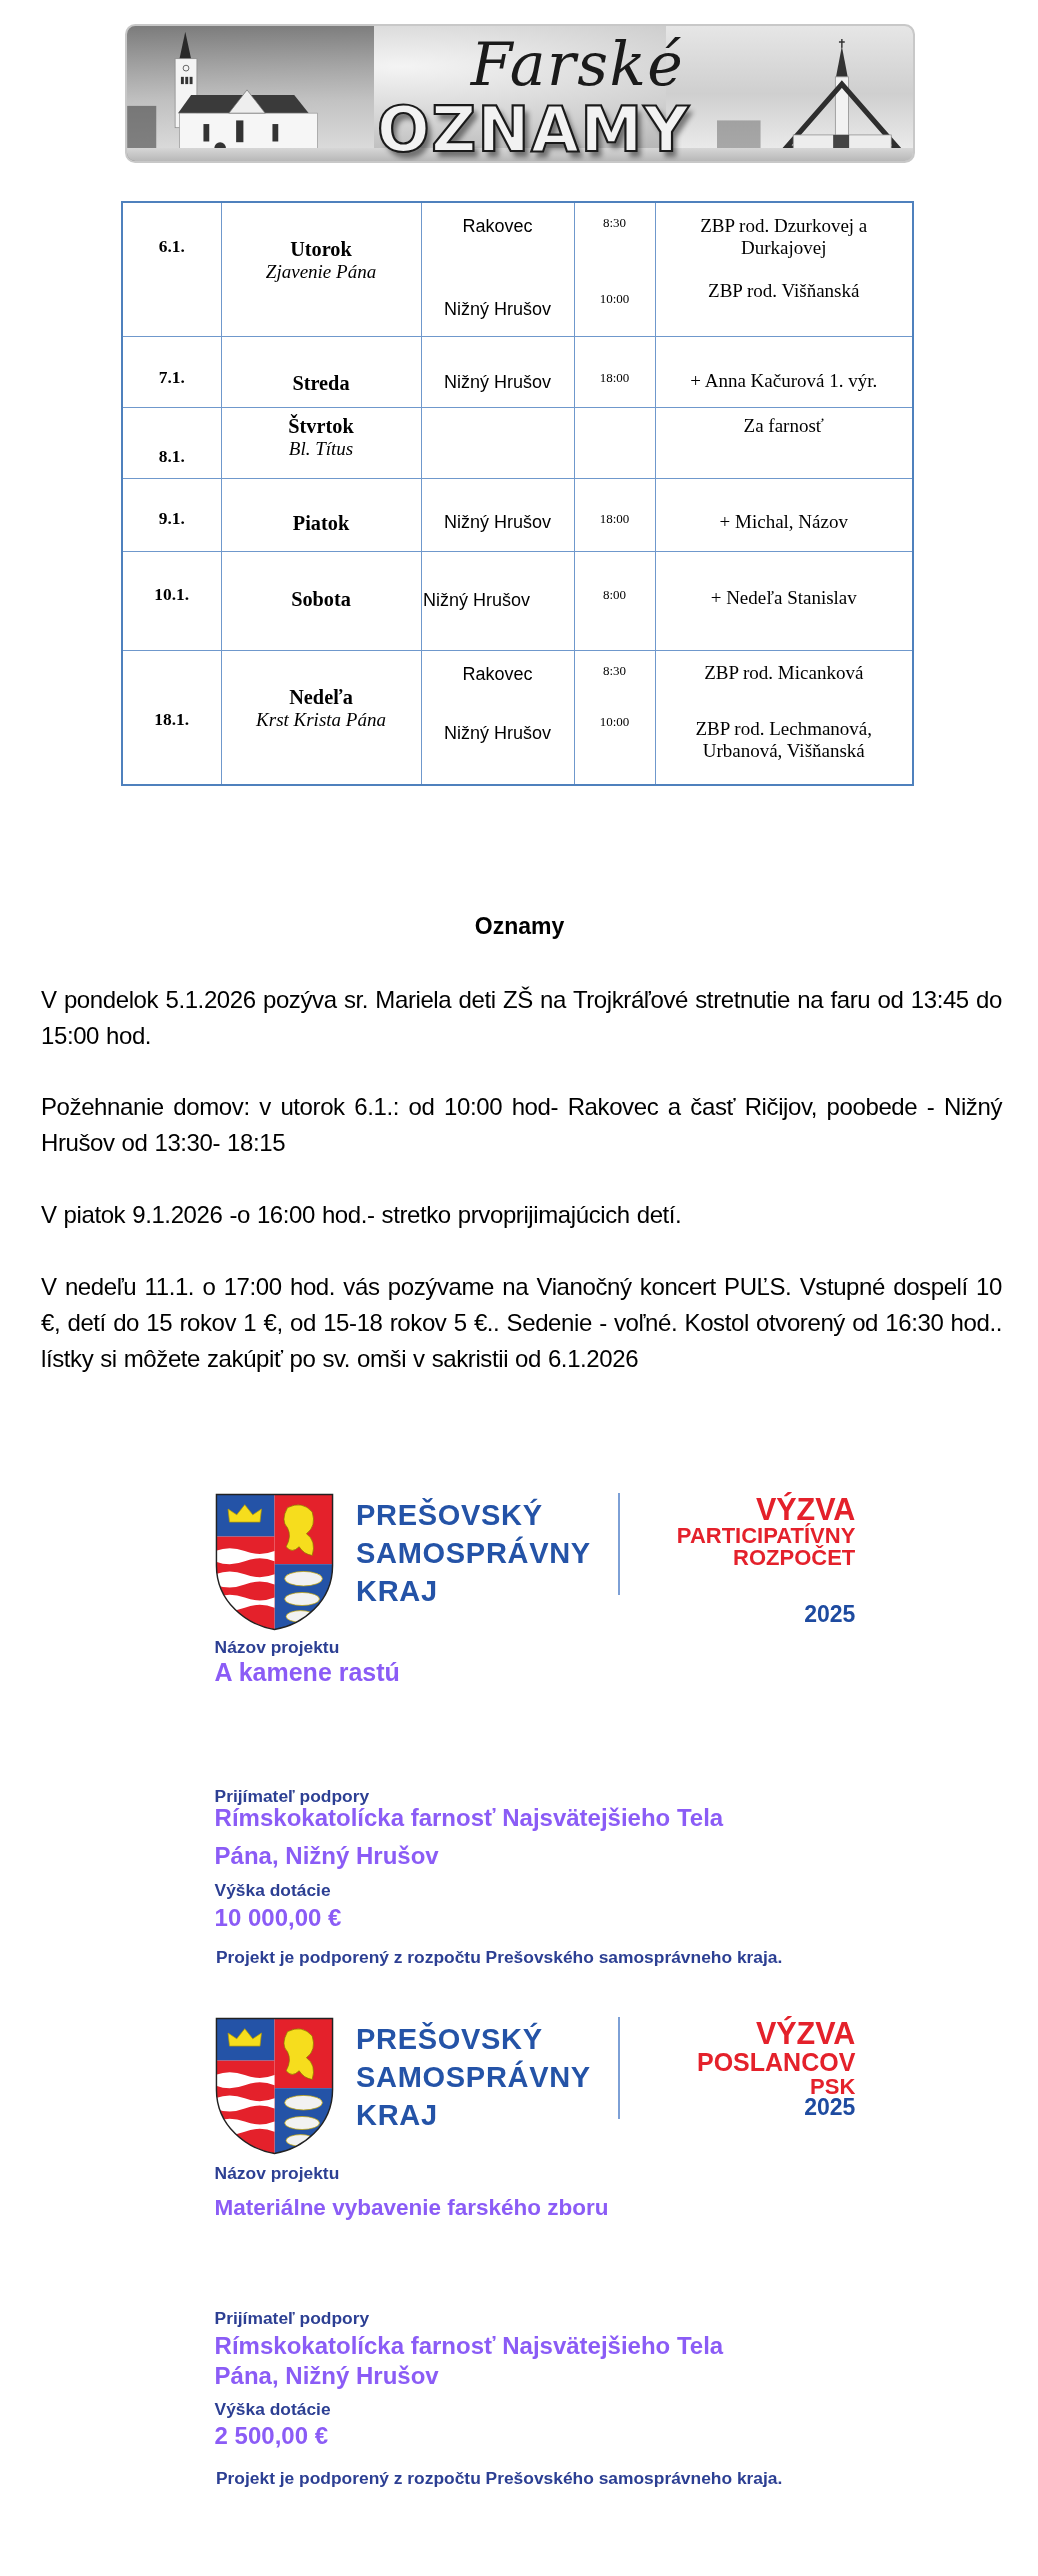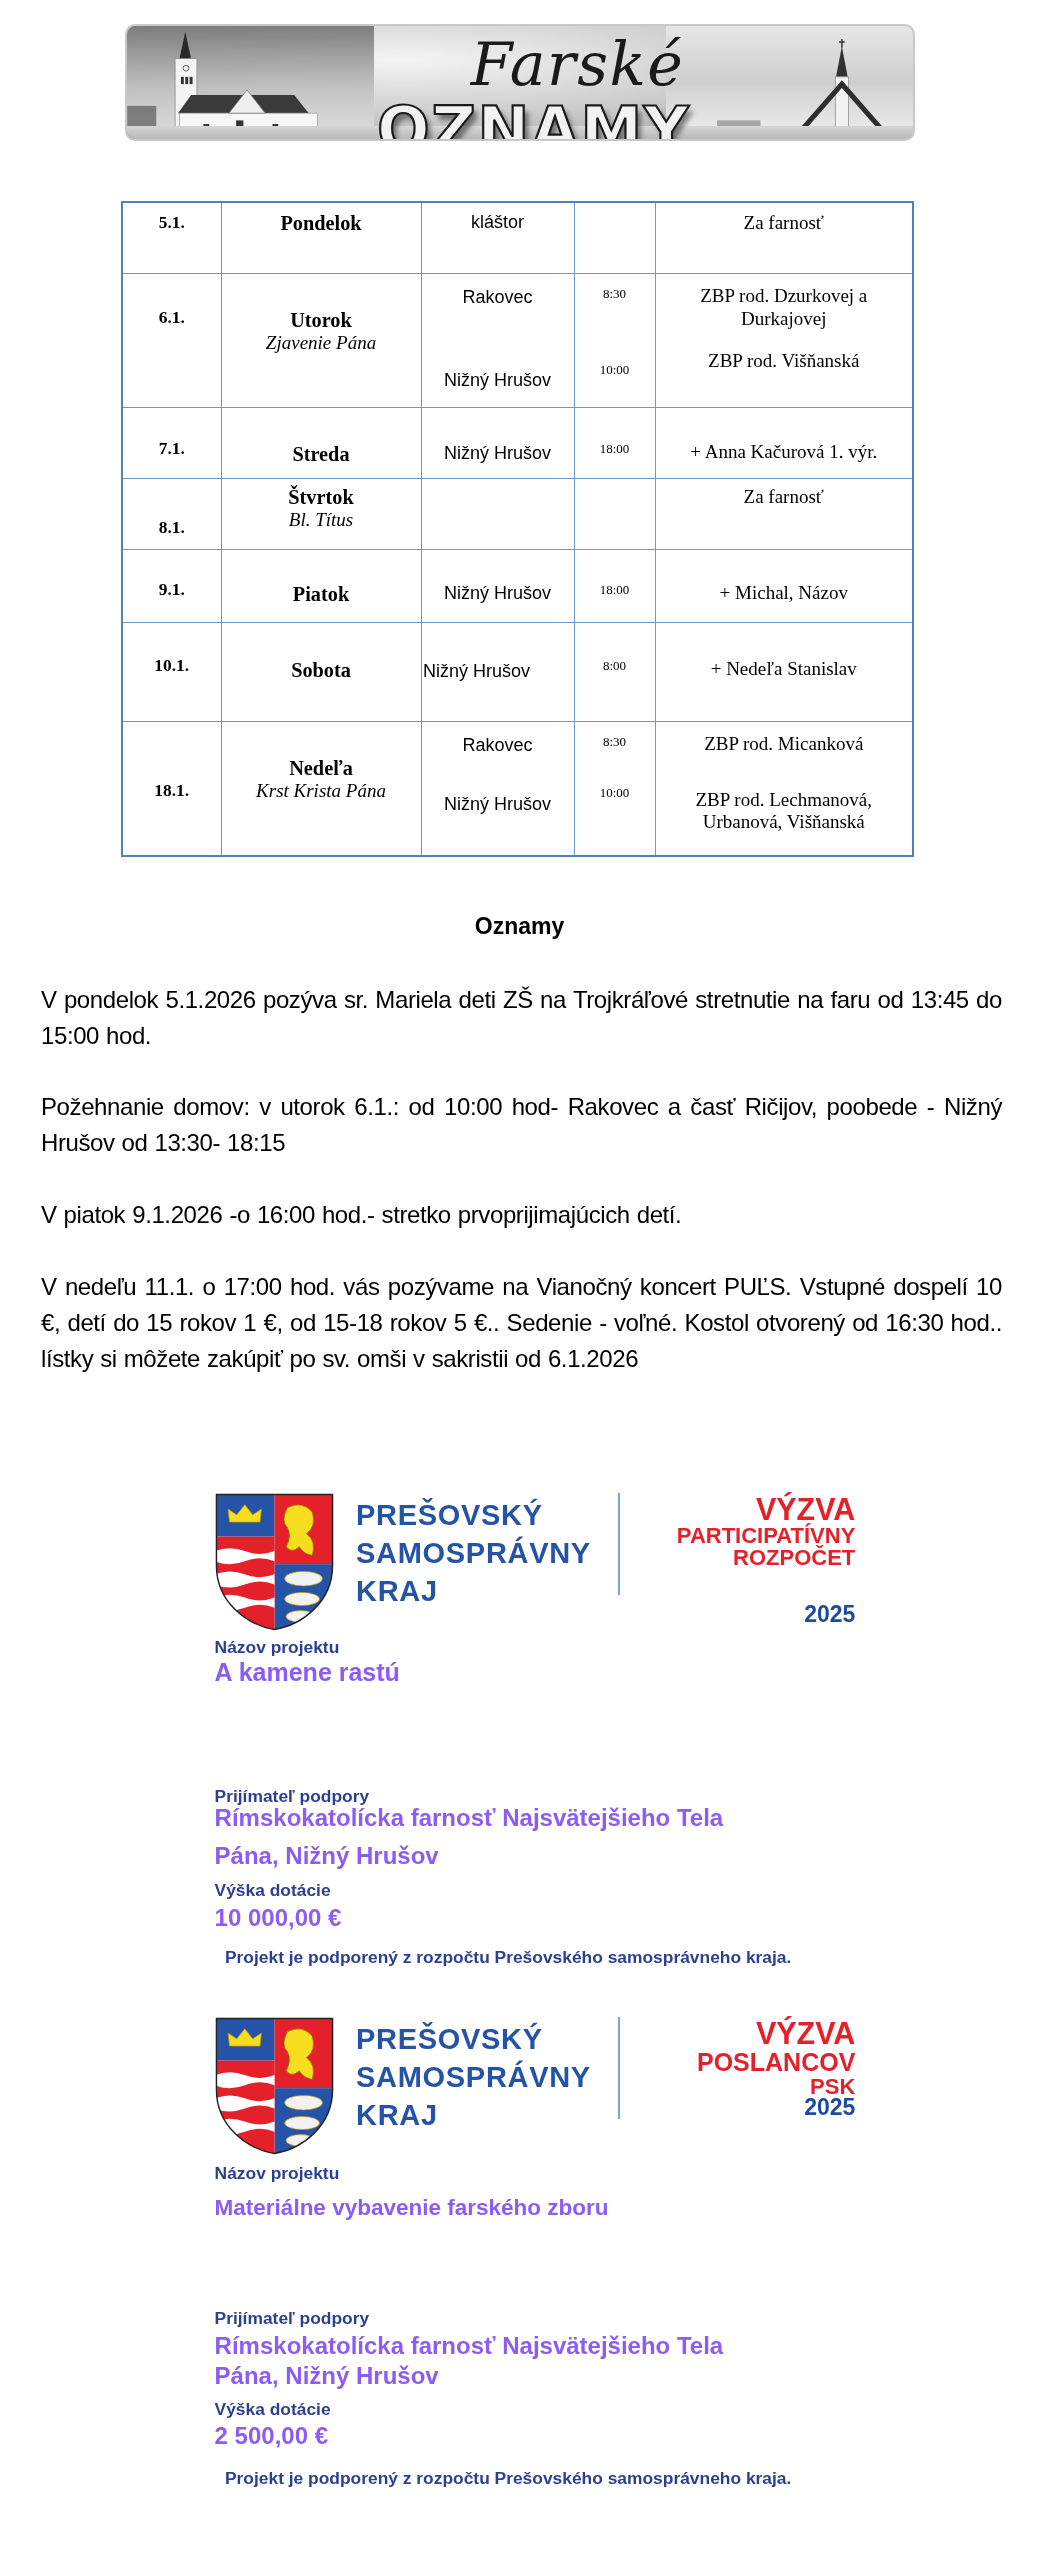--- a/index.html
+++ b/index.html
@@ -1,20 +1,20 @@
 <!DOCTYPE html>
 <html style="font-size:11.6px"><head>
   <meta charset="utf-8">
   <style>
     html, body { margin: 0; padding: 0; background: #ffffff; }
     body { width: 1039px; height: 2576px; position: relative; overflow: hidden; font-family: "Liberation Sans", sans-serif; color: #000; }
 
     
     .banner {
-      position: absolute; left: 125px; top: 24px; width: 790px; height: 117px;
+      position: absolute; left: 125px; top: 24px; width: 790px; height: 139px;
       border: 2.2px solid #c8c8c8; border-radius: 10.2px; overflow: hidden;
       background: radial-gradient(ellipse at 35% 30%, #f4f4f4 0%, #d0d0d0 45%, #9a9a9a 100%);
       box-sizing: border-box;
     }
     .banner .sky-l { position:absolute; left:0; top:0; width:247px; height:100%; background: linear-gradient(180deg,#6d6d6d 0%,#bdbdbd 55%,#e8e8e8 100%); opacity:.85; }
     .banner .sky-r { position:absolute; right:0; top:0; width:247px; height:100%; background: linear-gradient(180deg,#e6e6e6 0%,#cfcfcf 50%,#f0f0f0 100%); }
     .banner .ground { position:absolute; left:0; bottom:0; width:100%; height:13px; background: linear-gradient(180deg,#d6d6d6,#b8b8b8); }
     .banner svg { position:absolute; }
     .banner .farske {
       position:absolute; left:298px; top:2.9px; width:305px; text-align:center;
@@ -57,21 +57,21 @@
     .psk { position:absolute; left:211px; width:653px; height:240px; color:#1e4ba0; font-family:"Liberation Sans", sans-serif; }
     .psk .shield { position:absolute; left:3.6px; top:11.6px; }
     .psk .kraj { position:absolute; left:145px; top:14.5px; font-weight:bold; font-size:29px; line-height:38px; color:#2453a7; letter-spacing:0.7px; }
     .psk .divider { position:absolute; left:407px; top:11.6px; width:1.5px; height:102px; background:#7da0d6; }
     .psk .call { position:absolute; right:8.7px; top:11.6px; text-align:right; font-weight:bold; color:#e4212b; }
     .psk .call .vyzva { font-size:30.5px; line-height:32px; }
     .psk .call .sub { font-size:22px; line-height:22px; }
     .psk .year { position:absolute; right:8.7px; font-weight:bold; font-size:23px; color:#1e4ba0; }
     .psk .lbl { position:absolute; left:3.6px; font-weight:bold; font-size:17.4px; color:#2c3f93; }
     .psk .val { position:absolute; left:3.6px; font-weight:bold; font-size:24px; color:#8b5cf6; }
-    .psk .foot { position:absolute; left:14px; font-weight:bold; font-size:17.4px; color:#2c3f93; }
+    .psk .foot { position:absolute; left:5px; font-weight:bold; font-size:17.4px; color:#2c3f93; }
   </style>
 </head>
 <body>
 
 <div class="banner">
   <div class="sky-l"></div>
   <div class="sky-r"></div>
 
   <svg style="left:0;top:0" width="211" height="138" viewBox="0 0 290 190">
     <rect x="0" y="110" width="40" height="80" fill="#444" opacity=".6"></rect>
@@ -108,35 +108,20 @@
 <table class="schedule">
   <colgroup>
     <col class="c-date">
       <col class="c-day">
       <col class="c-place">
       <col class="c-time">
       <col class="c-intent">
   </colgroup>
   <tbody>
 
-    <tr style="height:71px">
-      <td>
-          <div class="date" style="padding-top:8.7px">5.1.</div>
-        </td>
-      <td>
-          <div class="day" style="padding-top:8.7px">Pondelok</div>
-        </td>
-      <td>
-          <div class="place" style="padding-top:8.7px">kláštor</div>
-        </td>
-      <td></td>
-      <td>
-          <div class="intent" style="padding-top:8.7px">Za farnosť</div>
-        </td>
-    </tr>
 
     <tr style="height:134px">
       <td>
           <div class="date" style="padding-top:33px">6.1.</div>
         </td>
       <td>
         <div class="day" style="padding-top:35px">Utorok</div>
         <div class="feast">Zjavenie Pána</div>
       </td>
       <td>

